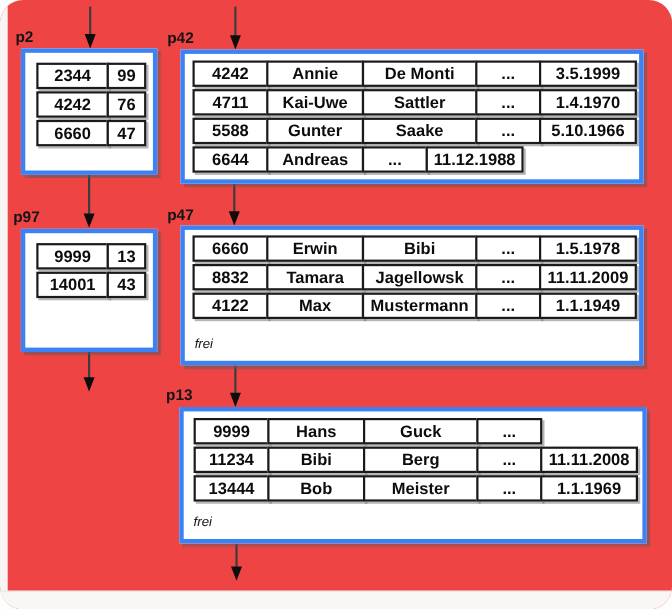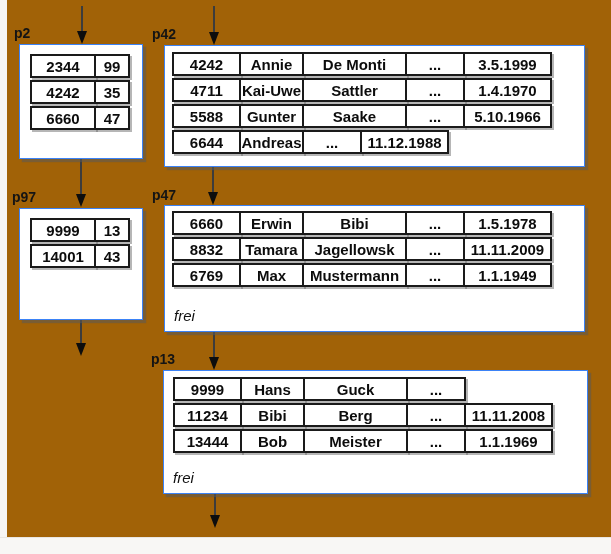--- a/index.html
+++ b/index.html
@@ -1,48 +1,49 @@
 <!DOCTYPE html>
 <html><head>
 <meta charset="utf-8">
 <style>
   html,body{margin:0;padding:0;background:#fdfdfd;}
   .canvas{
     position:relative;width:611px;height:554px;overflow:hidden;
-    background:#a16207;
+    background:#ef4444;
     font-family:"Liberation Sans", sans-serif;
+    border-radius:21px;
   }
   .left-strip{position:absolute;left:0;top:0;width:7px;height:554px;background:#f6f5f4;}
   .bottom-band{position:absolute;left:0;top:537px;width:611px;height:17px;background:#f8f7f5;border-top:1px solid #e9e6e3;}
   .node{
     position:absolute;box-sizing:border-box;background:#ffffff;
-    border:1px solid #3b82f6;
+    border:4px solid #3b82f6;
     box-shadow:3px 3px 1px rgba(90,90,90,.55);
   }
   .node-label{
     position:absolute;font-size:14px;font-weight:bold;color:#141414;line-height:14px;
   }
   .ptable{position:absolute;}
   .trow{display:flex;margin-top:2px;}
   .trow:first-child{margin-top:0;}
   .cell{
     box-sizing:border-box;height:24px;border:2px solid #1a1a1a;background:#ffffff;
     display:flex;align-items:center;justify-content:center;
     font-size:15px;font-weight:bold;color:#0c0c0c;
     box-shadow:2px 2px 0 rgba(110,110,110,.5);
     white-space:nowrap;overflow:hidden;
   }
   .cell + .cell{margin-left:-2px;}
   
-  .cw0{width:69px}.cw1{width:65px}.cw2{width:105px}.cw3{width:60px}.cw4{width:89px}
+  .cw0{width:69px}.cw1{width:89px}.cw2{width:105px}.cw3{width:60px}.cw4{width:89px}
   
   .kw0{width:66px}.kw1{width:36px}
   .frei{
     position:absolute;left:9px;bottom:8px;
-    font-size:15px;font-style:italic;color:#111;line-height:15px;
+    font-size:12px;font-style:italic;color:#111;line-height:15px;
   }
   .arrow{position:absolute;width:2px;}
   .arrow-line{position:absolute;left:0;top:0;width:2px;background:#3c3c3c;}
   .arrow-head{
     position:absolute;left:-4px;bottom:0;width:0;height:0;
     border-left:5px solid transparent;border-right:5px solid transparent;
     border-top:13px solid #0d0d0d;
   }
 </style>
 </head>
@@ -88,21 +89,21 @@
   <div class="node-label" style="left:151px;top:352px">p13</div>
 
   <div class="node" style="left:19px;top:44px;width:124px;height:115px">
     <div class="ptable" style="left:10px;top:9px">
       <div class="trow">
         <span class="cell kw0">2344</span>
         <span class="cell kw1">99</span>
       </div>
       <div class="trow">
         <span class="cell kw0">4242</span>
-        <span class="cell kw1">35</span>
+        <span class="cell kw1">76</span>
       </div>
       <div class="trow">
         <span class="cell kw0">6660</span>
         <span class="cell kw1">47</span>
       </div>
     </div>
   </div>
 
   <div class="node" style="left:164px;top:45px;width:421px;height:122px">
     <div class="ptable" style="left:7px;top:6px">
@@ -159,21 +160,21 @@
         <span class="cell cw4">1.5.1978</span>
       </div>
       <div class="trow">
         <span class="cell cw0">8832</span>
         <span class="cell cw1">Tamara</span>
         <span class="cell cw2">Jagellowsk</span>
         <span class="cell cw3">...</span>
         <span class="cell cw4">11.11.2009</span>
       </div>
       <div class="trow">
-        <span class="cell cw0">6769</span>
+        <span class="cell cw0">4122</span>
         <span class="cell cw1">Max</span>
         <span class="cell cw2">Mustermann</span>
         <span class="cell cw3">...</span>
         <span class="cell cw4">1.1.1949</span>
       </div>
     </div>
     <div class="frei">frei</div>
   </div>
 
   <div class="node" style="left:163px;top:370px;width:425px;height:124px">

